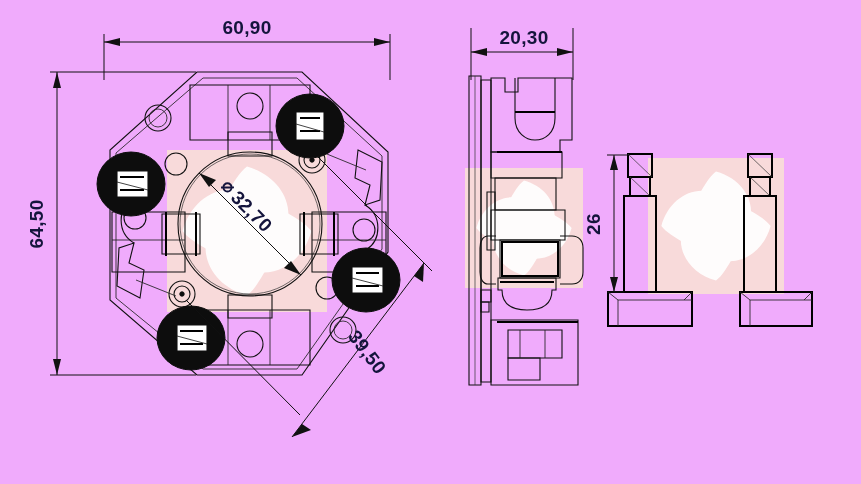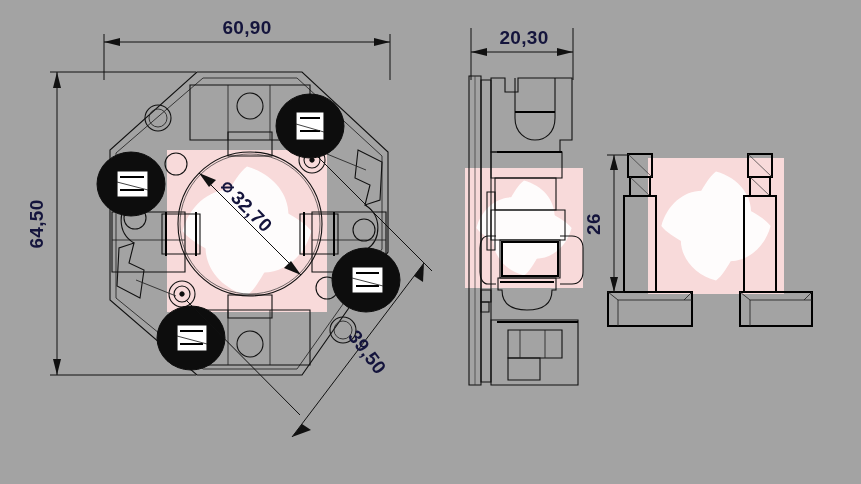--- a/index.html
+++ b/index.html
@@ -8,21 +8,21 @@
     padding: 0;
     background: #ffffff;
   }
   body {
     font-family: "Liberation Sans", sans-serif;
   }
   #sheet {
     position: relative;
     width: 861px;
     height: 484px;
-    background: #a3a3a3;
+    background: #f0abfc;
     overflow: hidden;
   }
   #sheet svg {
     position: absolute;
     left: 0;
     top: 0;
   }
   .dim-text {
     font-family: "Liberation Sans", sans-serif;
     font-size: 19px;

